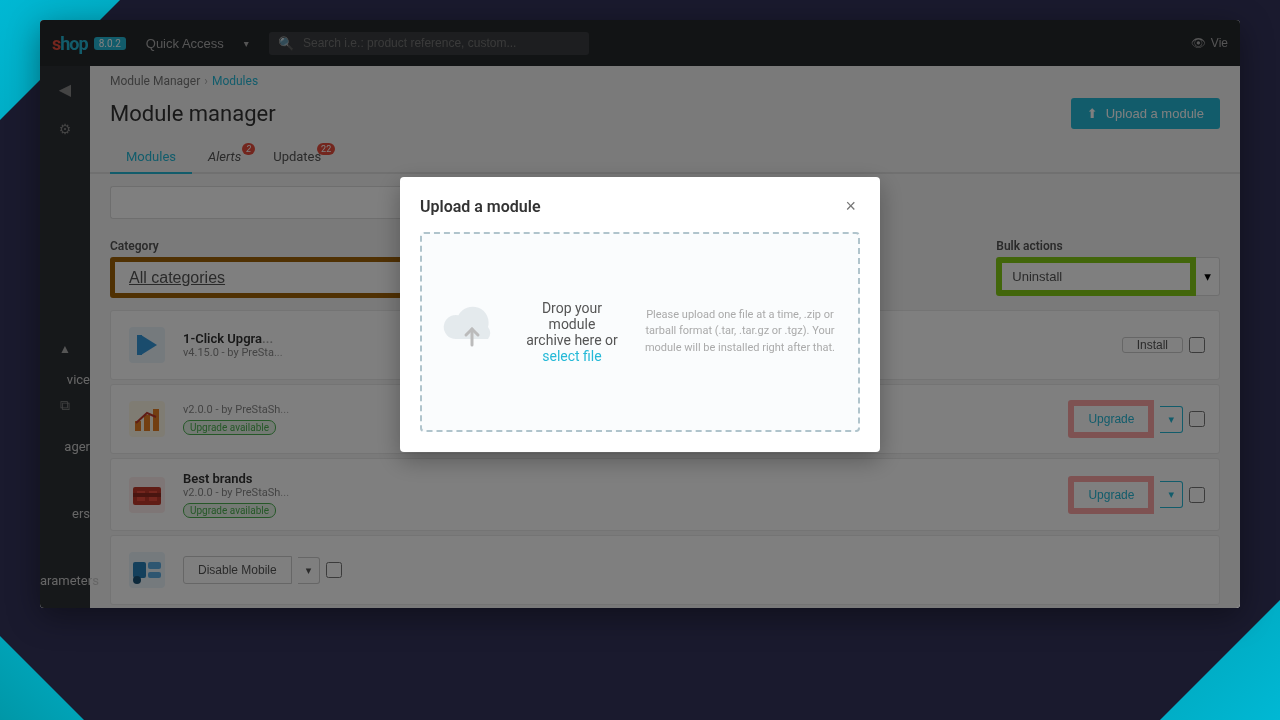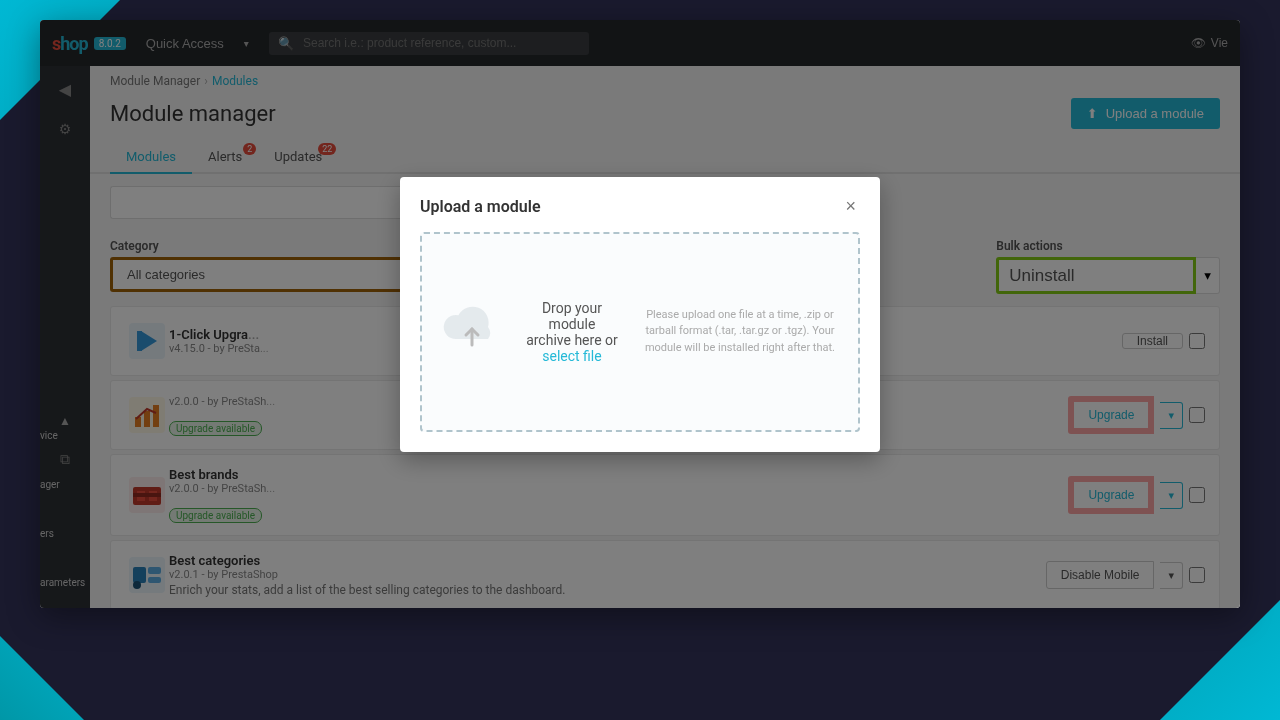--- a/index.html
+++ b/index.html
@@ -158,23 +158,23 @@
       cursor: pointer;
       background: transparent;
       border: none;
       width: 100%;
       display: flex;
       justify-content: center;
       margin-top: 20px;
     }
     .sidebar-label {
       color: #ccc;
-      font-size: 10px;
-      text-align: left;
-      margin-top: 2px;
+      font-size: 13px;
+      text-align: right;
+      margin-top: 16px;
     }
     .sidebar-item-icon {
       color: #888;
       font-size: 14px;
       cursor: pointer;
       padding: 6px;
       width: 36px;
       height: 36px;
       display: flex;
       align-items: center;
@@ -301,35 +301,36 @@
       flex-direction: column;
       gap: 4px;
     }
     .filter-label {
       font-size: 12px;
       color: #555;
       font-weight: 600;
     }
     .filter-select {
       padding: 6px 10px;
-      border: 3px solid #a16207;
+      border: 5px solid #a16207;
       border-radius: 3px;
-      font-size: 13px;
+      font-size: 16px;
       background: white;
       min-width: 310px;
       color: #555;
+      text-decoration: underline;
     }
     .bulk-group {
       margin-left: auto;
     }
     .bulk-select {
       padding: 6px 14px 6px 10px;
-      border: 3px solid #84cc16;
+      border: 6px solid #84cc16;
       border-radius: 3px 0 0 3px;
-      font-size: 17px;
+      font-size: 13px;
       background: white;
       min-width: 200px;
       color: #555;
       appearance: none;
     }
     .bulk-wrapper {
       display: flex;
     }
     .bulk-chevron {
       background: white;
@@ -351,20 +352,21 @@
       margin-bottom: 10px;
     }
     .module-row {
       display: flex;
       align-items: center;
       background: white;
       border: 1px solid #e8e8e8;
       border-radius: 3px;
       padding: 12px 14px;
       margin-bottom: 4px;
+      gap: 14px;
     }
     .module-icon {
       width: 44px;
       height: 44px;
       display: flex;
       align-items: center;
       justify-content: center;
       flex-shrink: 0;
     }
     .module-icon svg { width: 36px; height: 36px; }
@@ -384,21 +386,21 @@
       margin-top: 2px;
     }
     .upgrade-badge {
       display: inline-block;
       background: #e8f5e9;
       color: #4caf50;
       border: 1px solid #4caf50;
       font-size: 10px;
       padding: 1px 6px;
       border-radius: 7px;
-      margin-top: 13px;
+      margin-top: 4px;
     }
     .module-actions {
       display: flex;
       align-items: center;
       gap: 6px;
     }
     .btn-install {
       padding: 0 14px;
       border: 1px solid #ccc;
       border-radius: 3px;
@@ -601,21 +603,21 @@
             <span>⬆</span>
             <span>Upload a module</span>
           </button>
         </div>
       </div>
 
       <div class="tabs">
         <div class="tab active">
           <span>Modules</span>
         </div>
-        <div class="tab" style="position:relative;">
+        <div class="tab" style="position:relative;font-style:italic;">
           <span>Alerts</span>
           <span class="tab-badge">2</span>
         </div>
         <div class="tab" style="position:relative;">
           <span>Updates</span>
           <span class="tab-badge">22</span>
         </div>
       </div>
 
       <div class="search-section">
@@ -719,27 +721,20 @@
         <div class="module-row">
           <div class="module-icon icon-bestcat">
             <svg viewBox="0 0 36 36" fill="none">
               <rect width="36" height="36" rx="4" fill="#eaf4fb"></rect>
               <rect x="4" y="10" width="13" height="16" rx="2" fill="#2980b9"></rect>
               <rect x="19" y="10" width="13" height="7" rx="2" fill="#5dade2"></rect>
               <rect x="19" y="20" width="13" height="6" rx="2" fill="#5dade2"></rect>
               <circle cx="8" cy="28" r="4" fill="#1a5276"></circle>
             </svg>
           </div>
-          <div class="module-info">
-            <div class="module-name">Best categories</div>
-            <div class="module-meta">
-              v2.0.1 - by <span>PrestaShop</span>
-            </div>
-            <div class="module-desc">Enrich your stats, add a list of the best selling categories to the dashboard.</div>
-          </div>
           <div class="module-actions">
             <button class="btn-disable-mobile">Disable Mobile</button>
             <button class="btn-disable-dropdown">▾</button>
             <input type="checkbox" class="module-checkbox" style="">
           </div>
         </div>
 
       </div>
     </div>
   </div>

